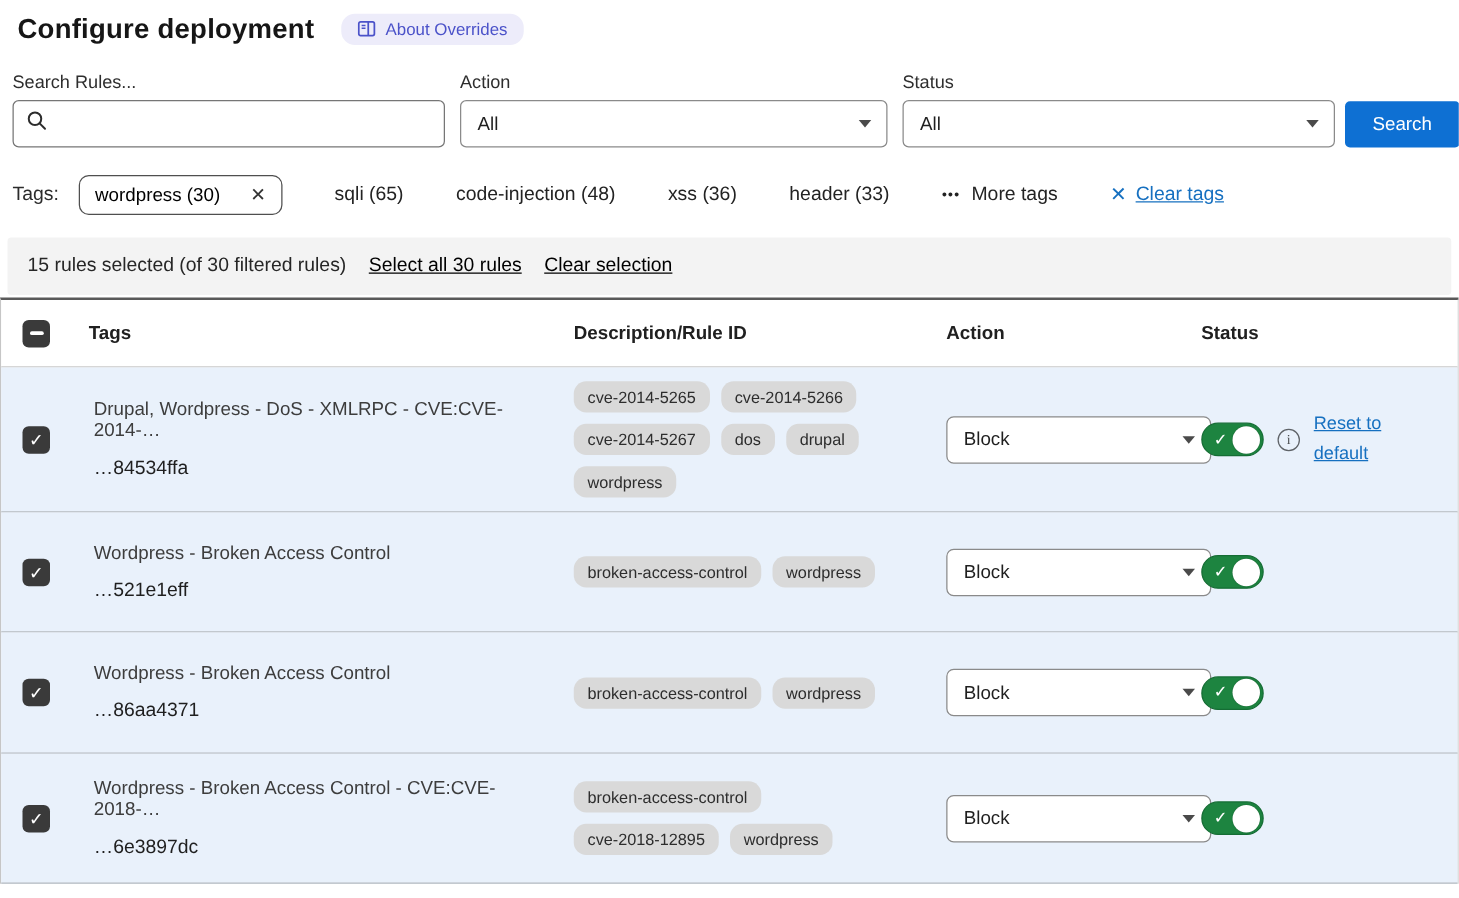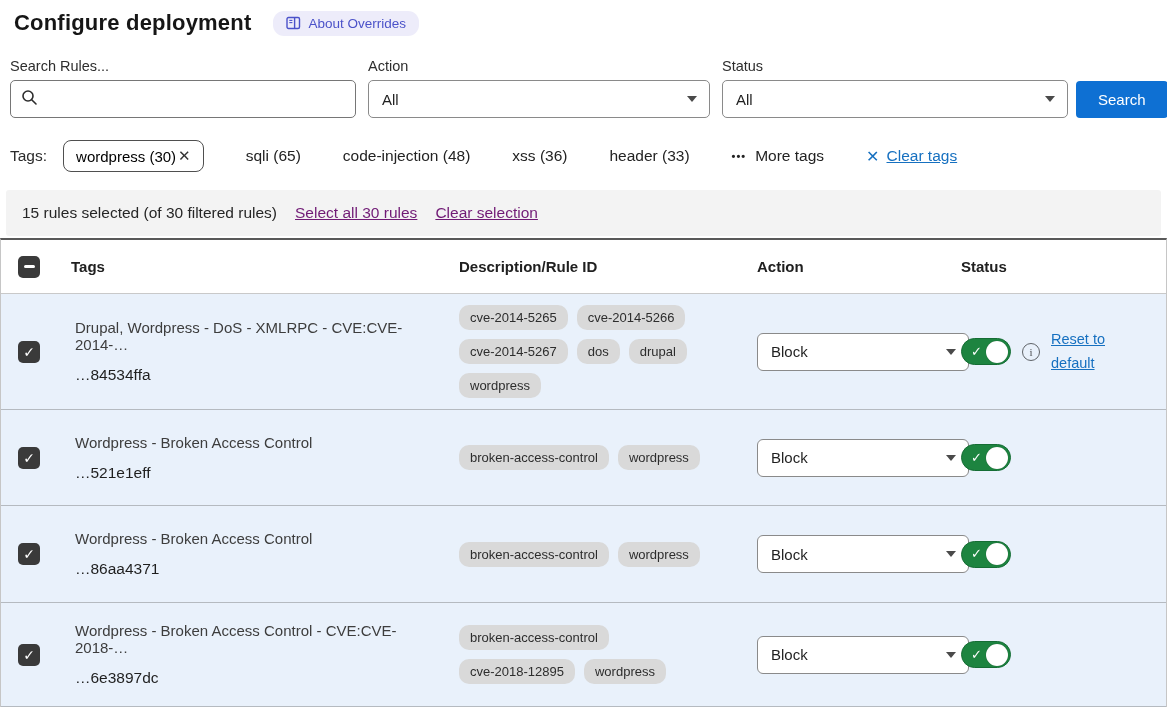--- a/index.html
+++ b/index.html
@@ -40,38 +40,38 @@
   .search-btn {
     height:37px; margin-left:-4px; padding:0 22px; background:#0e70d3; color:#fff;
     border:none; border-radius:4px; font-size:15px; cursor:pointer; font-family:inherit;
   }
 
   
   .tags-bar { display:flex; align-items:center; margin-top:22px; gap:42px; font-size:15.5px; }
   .tags-bar .lead { display:flex; align-items:center; gap:16px; }
   .tags-label { color:#2b2b2b; }
   .tag-chip {
-    display:inline-flex; align-items:center; gap:2px; border:1px solid #4f4f4f;
+    display:inline-flex; align-items:center; gap:24px; border:1px solid #4f4f4f;
     border-radius:8px; padding:6px 12px; background:#fff; font-size:15px; cursor:pointer; font-family:inherit;
   }
   .tag-chip .x { font-size:15px; color:#333; }
   .tag-plain { background:none; border:none; font-size:15.5px; color:#232323; cursor:pointer; font-family:inherit; }
   .more-tags { display:inline-flex; align-items:center; gap:9px; background:none; border:none; font-size:15.5px; color:#232323; cursor:pointer; font-family:inherit; }
   .dots { font-size:11px; font-weight:700; letter-spacing:1px; color:#222; }
   .clear-tags { display:inline-flex; align-items:center; gap:7px; background:none; border:none; cursor:pointer; font-family:inherit; }
   .clear-tags .x { color:#1670c0; font-size:16px; }
   .clear-tags .txt { color:#1670c0; font-size:15.5px; text-decoration:underline; }
 
   
   .selection-bar {
     margin:18px 6px 0 6px; background:#f3f3f3; border-radius:3px; height:46px;
     display:flex; align-items:center; padding:0 16px; gap:18px;
   }
   .sel-summary { font-size:15.5px; color:#262626; }
-  .link { background:none; border:none; color:#701a75; font-size:15.5px; text-decoration:underline; cursor:pointer; font-family:inherit; }
+  .link { background:none; border:none; color:#000000; font-size:15.5px; text-decoration:underline; cursor:pointer; font-family:inherit; }
   .bar-buttons { margin-left:auto; display:flex; gap:14px; padding-right:6px; }
   .outline-btn {
     width:162px; height:34px; background:#fff; border:1px solid #2e78c7; border-radius:4px;
     color:#1565bd; font-size:15px; cursor:pointer; font-family:inherit;
   }
 
   
   .rules-table { margin-top:2px; border-top:2px solid #595959; border-left:1px solid #c6c6c6; border-right:1px solid #c6c6c6; }
   .thead, .trow { display:grid; grid-template-columns:56px 388px 298px 204px 1fr; align-items:center; }
   .thead { height:54px; background:#fff; border-bottom:1px solid #c9c9c9; }

